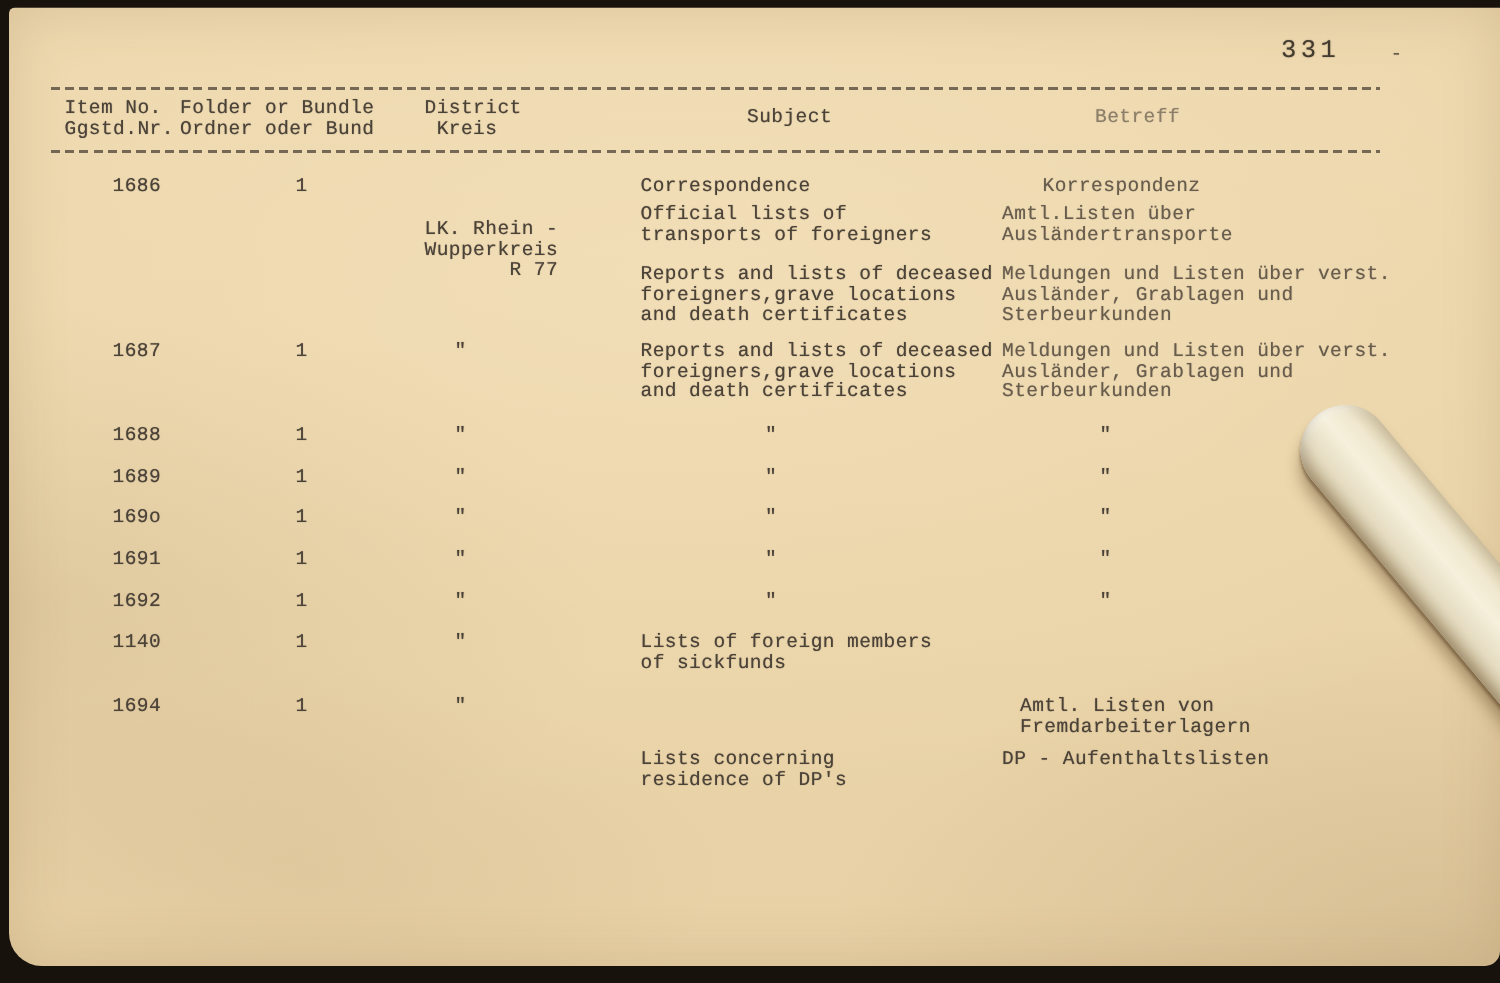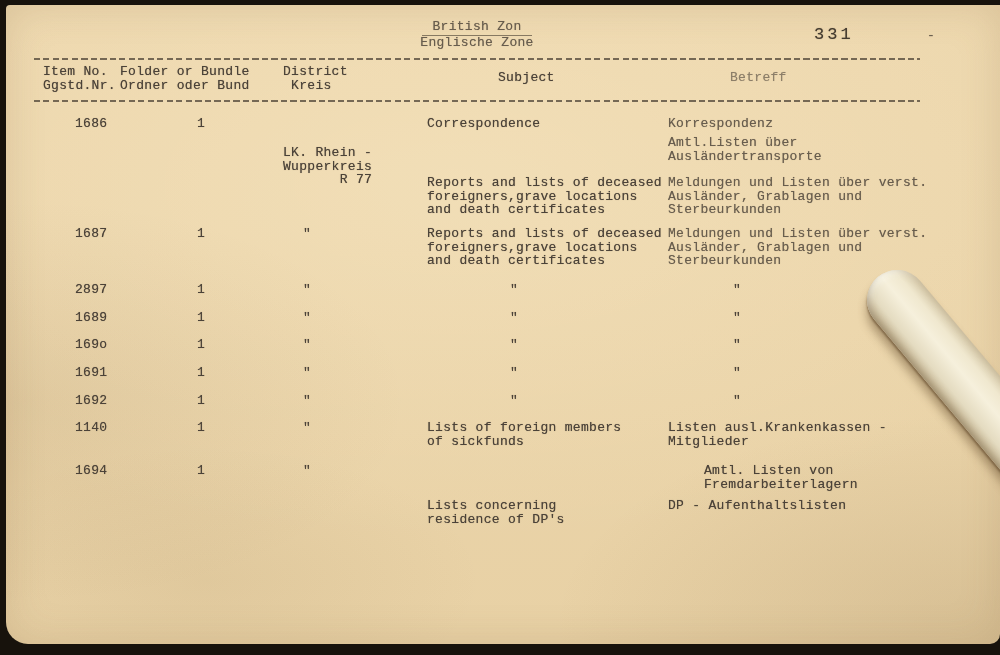--- a/index.html
+++ b/index.html
@@ -49,26 +49,22 @@
       inset 8px 0 9px -6px rgba(100,78,45,.55),
       inset -6px 0 9px -6px rgba(140,118,80,.45),
       inset 0 6px 8px -4px rgba(255,255,250,.85);
   }
 </style>
 </head>
 <body>
 
 <div class="paper">
 
-  <div class="abs zone" style="left:361px;top:12px;">
-    <div class="t zone-en semi">British Zon</div>
-    <div class="t zone-de semi">Englische Zone</div>
-  </div>
 
-  <div class="abs pageno" style="left:808px;top:20px;">331</div>
+  <div class="abs pageno" style="left:848px;top:20px;">331</div>
   <div class="abs t semi" style="left:921px;top:24px;">-</div>
 
   <div class="abs rule" style="left:28px;top:53px;width:886px;"></div>
 
   <div class="abs t" style="left:37px;top:60px;">Item No.
 Ggstd.Nr.</div>
   <div class="abs t" style="left:114px;top:60px;">Folder or Bundle
 Ordner oder Bund</div>
   <div class="abs t" style="left:277px;top:60px;">District
  Kreis</div>
@@ -76,41 +72,43 @@
   <div class="abs t faint" style="left:724px;top:66px;">Betreff</div>
 
   <div class="abs rule" style="left:28px;top:95px;width:886px;"></div>
 
   <div class="abs t" style="left:69px;top:112px;">1686</div>
   <div class="abs t" style="left:191px;top:112px;">1</div>
   <div class="abs t" style="left:277px;top:112px;margin-top:29px;">LK. Rhein -
 Wupperkreis
        R 77</div>
   <div class="abs t" style="left:421px;top:112px;">Correspondence</div>
-  <div class="abs t semi" style="left:662px;top:112px;">Korrespondenz</div>
+  <div class="abs t semi" style="left:689px;top:112px;">Korrespondenz</div>
+  <div class="abs t" style="left:421px;top:131px;">Official lists of
+transports of foreigners</div>
   <div class="abs t semi" style="left:662px;top:131px;">Amtl.Listen über
 Ausländertransporte</div>
   <div class="abs t" style="left:421px;top:171px;">Reports and lists of deceased
 foreigners,grave locations
 and death certificates</div>
   <div class="abs t semi" style="left:662px;top:171px;">Meldungen und Listen über verst.
 Ausländer, Grablagen und
 Sterbeurkunden</div>
 
   <div class="abs t" style="left:69px;top:222px;">1687</div>
   <div class="abs t" style="left:191px;top:222px;">1</div>
   <div class="abs t" style="left:297px;top:222px;">"</div>
   <div class="abs t" style="left:421px;top:222px;">Reports and lists of deceased
 foreigners,grave locations
 and death certificates</div>
   <div class="abs t semi" style="left:662px;top:222px;">Meldungen und Listen über verst.
 Ausländer, Grablagen und
 Sterbeurkunden</div>
 
-  <div class="abs t" style="left:69px;top:278px;">2897</div>
+  <div class="abs t" style="left:69px;top:278px;">1688</div>
   <div class="abs t" style="left:191px;top:278px;">1</div>
   <div class="abs t" style="left:297px;top:278px;">"</div>
   <div class="abs t" style="left:504px;top:278px;">"</div>
   <div class="abs t" style="left:727px;top:278px;">"</div>
 
   <div class="abs t" style="left:69px;top:306px;">1689</div>
   <div class="abs t" style="left:191px;top:306px;">1</div>
   <div class="abs t" style="left:297px;top:306px;">"</div>
   <div class="abs t" style="left:504px;top:306px;">"</div>
   <div class="abs t" style="left:727px;top:306px;">"</div>
@@ -131,27 +129,25 @@
   <div class="abs t" style="left:191px;top:389px;">1</div>
   <div class="abs t" style="left:297px;top:389px;">"</div>
   <div class="abs t" style="left:504px;top:389px;">"</div>
   <div class="abs t" style="left:727px;top:389px;">"</div>
 
   <div class="abs t" style="left:69px;top:416px;">1140</div>
   <div class="abs t" style="left:191px;top:416px;">1</div>
   <div class="abs t" style="left:297px;top:416px;">"</div>
   <div class="abs t" style="left:421px;top:416px;">Lists of foreign members
 of sickfunds</div>
-  <div class="abs t" style="left:662px;top:416px;">Listen ausl.Krankenkassen -
-Mitglieder</div>
 
   <div class="abs t" style="left:69px;top:459px;">1694</div>
   <div class="abs t" style="left:191px;top:459px;">1</div>
   <div class="abs t" style="left:297px;top:459px;">"</div>
-  <div class="abs t" style="left:698px;top:459px;">Amtl. Listen von
+  <div class="abs t" style="left:674px;top:459px;">Amtl. Listen von
 Fremdarbeiterlagern</div>
   <div class="abs t" style="left:421px;top:494px;">Lists concerning
 residence of DP's</div>
   <div class="abs t" style="left:662px;top:494px;">DP - Aufenthaltslisten</div>
 
   <div class="tool"></div>
 
 </div>
 
 </body></html>

